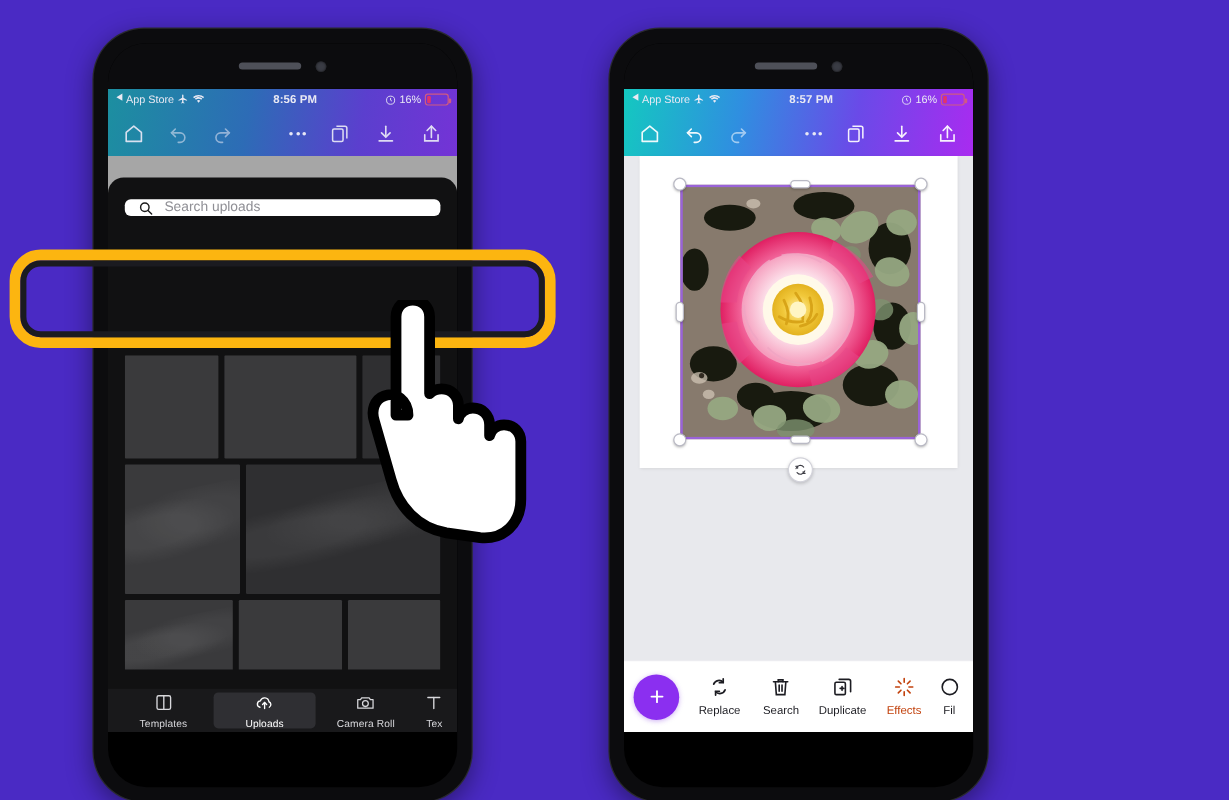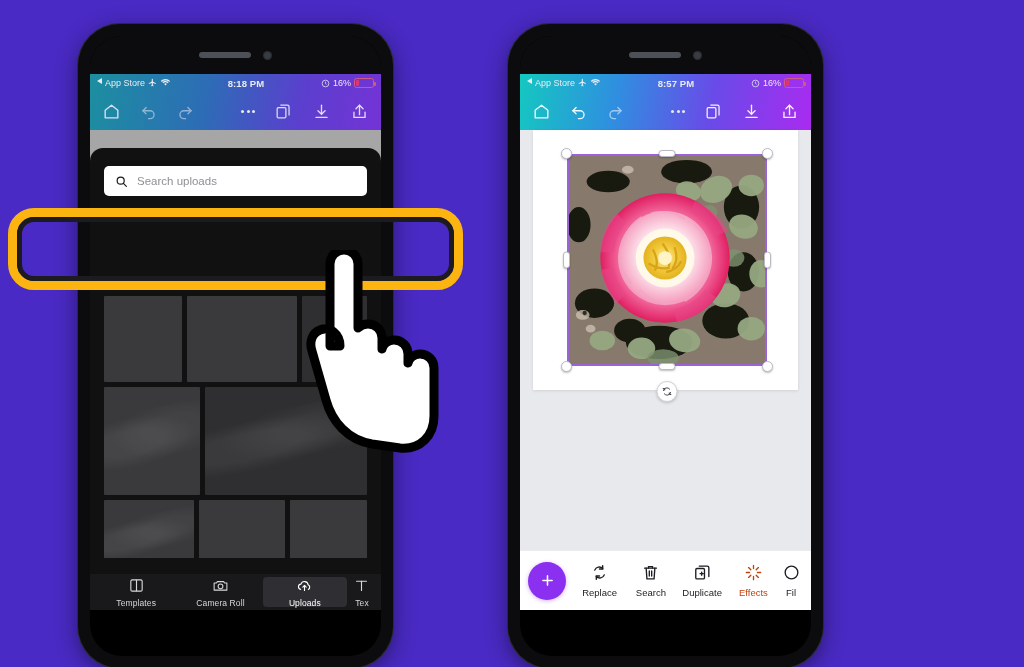--- a/index.html
+++ b/index.html
@@ -109,21 +109,21 @@
     background: #a6a6a6;
   }
   .sheet {
     position: absolute; left: 0; right: 0; top: 18px; bottom: 0;
     background: #111112;
     border-radius: 13px 13px 0 0;
     overflow: hidden;
   }
   .search-wrap { padding: 18px 14px 0 14px; }
   .search-box {
-    height: 30px; background: #fff; border-radius: 5px;
+    height: 14px; background: #fff; border-radius: 5px;
     display: flex; align-items: center; gap: 9px;
     padding: 0 11px;
   }
   .search-ico { width: 13px; height: 13px; flex: 0 0 auto; color: #1b1b1b; }
   .search-ico svg { width:100%; height:100%; display:block; }
   .search-ph { font-size: 11.5px; color: #8f8f95; }
 
   .upload-zone { padding: 10px 14px 0 14px; position: relative; }
   .upload-btn {
     height: 36px; border-radius: 6px;
@@ -289,21 +289,21 @@
               <svg viewBox="0 0 24 24" fill="#eaeaf4">
                   <path d="M21 16v-2l-8-5V3.5A1.5 1.5 0 0 0 11.5 2 1.5 1.5 0 0 0 10 3.5V9l-8 5v2l8-2.5V19l-2 1.5V22l3.5-1 3.5 1v-1.5L13 19v-5.5z"></path>
                 </svg>
             </span>
             <span style="display:inline-block;width:11px;height:9px;">
               <svg viewBox="0 0 24 18" fill="#eaeaf4">
                   <path d="M12 16.5 15 13a4.2 4.2 0 0 0-6 0zM12 9.2c1.9 0 3.6.7 4.9 2l1.8-2.1A10.2 10.2 0 0 0 12 6.3c-2.6 0-5 1-6.7 2.8l1.8 2.1A7 7 0 0 1 12 9.2zM12 2.4c-3.9 0-7.4 1.5-10 4l1.8 2.1A11.8 11.8 0 0 1 12 5.3c3.2 0 6.1 1.2 8.2 3.2L22 6.4a14.3 14.3 0 0 0-10-4z"></path>
                 </svg>
             </span>
           </div>
-          <div class="sb-mid">8:18 PM</div>
+          <div class="sb-mid">8:56 PM</div>
           <div class="sb-right">
             <span style="display:inline-block;width:9px;height:9px;">
               <svg viewBox="0 0 24 24" fill="none" stroke="#eaeaf4" stroke-width="2">
                   <circle cx="12" cy="12" r="9"></circle>
                   <path d="M12 7v5l3 2"></path>
                 </svg>
             </span>
             <span>16%</span>
             <span class="batt">
                 <span class="batt-fill"></span>
@@ -398,38 +398,38 @@
           <div class="tabbar">
             <div class="tab">
               <span class="tab-ico">
                 <svg viewBox="0 0 24 24" fill="none" stroke="#d8d8dc" stroke-width="1.6">
                     <rect x="4" y="4" width="16" height="16" rx="2"></rect>
                     <path d="M12 4v16"></path>
                   </svg>
               </span>
               <span class="tab-lbl">Templates</span>
             </div>
-            <div class="tab">
-              <span class="tab-ico">
-                <svg viewBox="0 0 24 24" fill="none" stroke="#d8d8dc" stroke-width="1.5">
-                    <path d="M3 8.5h3.2l1.4-2h8.8l1.4 2H21v10H3z" stroke-linejoin="round"></path>
-                    <circle cx="12" cy="13.2" r="3.4"></circle>
-                  </svg>
-              </span>
-              <span class="tab-lbl">Camera Roll</span>
-            </div>
             <div class="tab sel">
               <span class="tab-ico">
                 <svg viewBox="0 0 24 24" fill="none" stroke="#fff" stroke-width="1.6" stroke-linecap="round">
                     <path d="M6.5 17.5A3.8 3.8 0 0 1 7 10a5.2 5.2 0 0 1 10.1 1 3.6 3.6 0 0 1 .4 6.5"></path>
                     <path d="M12 19v-7"></path>
                     <path d="M9.6 14.3 12 11.9l2.4 2.4"></path>
                   </svg>
               </span>
               <span class="tab-lbl" style="color:#fff">Uploads</span>
+            </div>
+            <div class="tab">
+              <span class="tab-ico">
+                <svg viewBox="0 0 24 24" fill="none" stroke="#d8d8dc" stroke-width="1.5">
+                    <path d="M3 8.5h3.2l1.4-2h8.8l1.4 2H21v10H3z" stroke-linejoin="round"></path>
+                    <circle cx="12" cy="13.2" r="3.4"></circle>
+                  </svg>
+              </span>
+              <span class="tab-lbl">Camera Roll</span>
             </div>
             <div class="tab" style="flex:0 0 30px">
               <span class="tab-ico">
                 <svg viewBox="0 0 24 24" fill="none" stroke="#d8d8dc" stroke-width="1.6" stroke-linecap="round">
                     <path d="M5 6h14"></path>
                     <path d="M12 6v13"></path>
                   </svg>
               </span>
               <span class="tab-lbl">Tex</span>
             </div>

